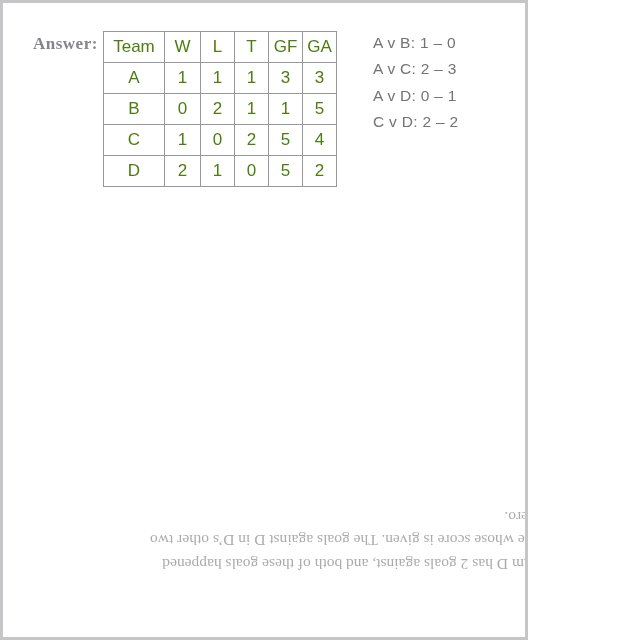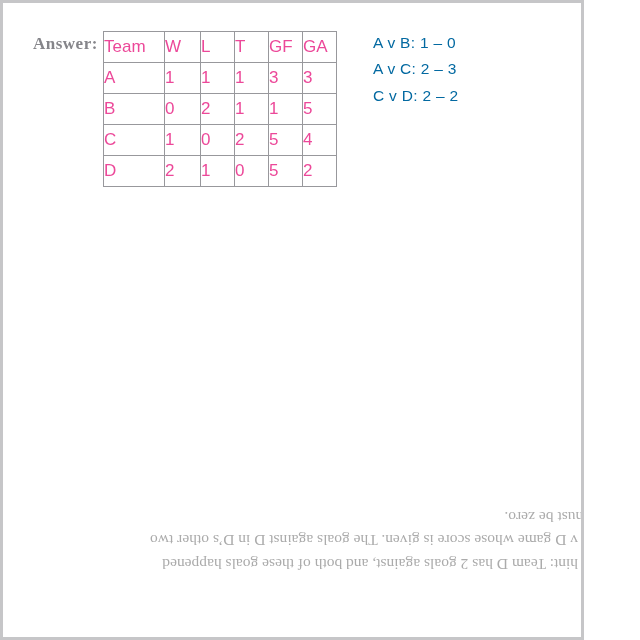--- a/index.html
+++ b/index.html
@@ -1,18 +1,18 @@
 <!DOCTYPE html>
 <html><head>
 <meta charset="utf-8">
 <style>
   html,body { margin:0; padding:0; background:#ffffff; }
   .page {
     position:relative;
-    width:584px; height:640px;
+    width:528px; height:640px;
     box-sizing:border-box;
     border:3px solid #c6c6c8;
     background:#ffffff;
     font-family:"Liberation Sans", sans-serif;
     overflow:hidden;
   }
 
   .answer-label {
     position:absolute; left:30px; top:31px;
     font-family:"Liberation Serif", serif;
@@ -23,31 +23,31 @@
 
   table.standings {
     position:absolute; left:100px; top:28px;
     border-collapse:collapse; table-layout:fixed;
   }
   table.standings th, table.standings td {
     border:1px solid #98989c;
     font-family:"Liberation Sans", sans-serif;
     font-weight:normal;
     font-size:17px;
-    color:#ec4899;
-    text-align:left;
+    color:#4d7c0f;
+    text-align:center;
     vertical-align:middle;
     height:30px;
     padding:0;
   }
 
   .results {
     position:absolute; left:370px; top:27px;
     font-size:15.5px; line-height:26.3px;
-    color:#0369a1;
+    color:#737373;
     letter-spacing:0.3px;
   }
 
   .hint-block {
     position:absolute; left:12px; top:502px; width:616px;
     transform:rotate(180deg);
     font-family:"Liberation Serif", serif;
     font-size:15.5px; line-height:23.5px;
     color:#ababab;
     text-align:left;
@@ -129,20 +129,21 @@
       <td>0</td>
       <td>5</td>
       <td>2</td>
     </tr>
   </tbody>
     </table>
 
   <div class="results">
     <div>A v B: 1 – 0</div>
     <div>A v C: 2 – 3</div>
+    <div>A v D: 0 – 1</div>
     <div>C v D: 2 – 2</div>
   </div>
 
   <div class="hint-block">
     <div>Starting hint: Team D has 2 goals against, and both of these goals happened</div>
     <div>in the C v D game whose score is given. The goals against D in D’s other two</div>
     <div>games must be zero.</div>
   </div>
 
 

